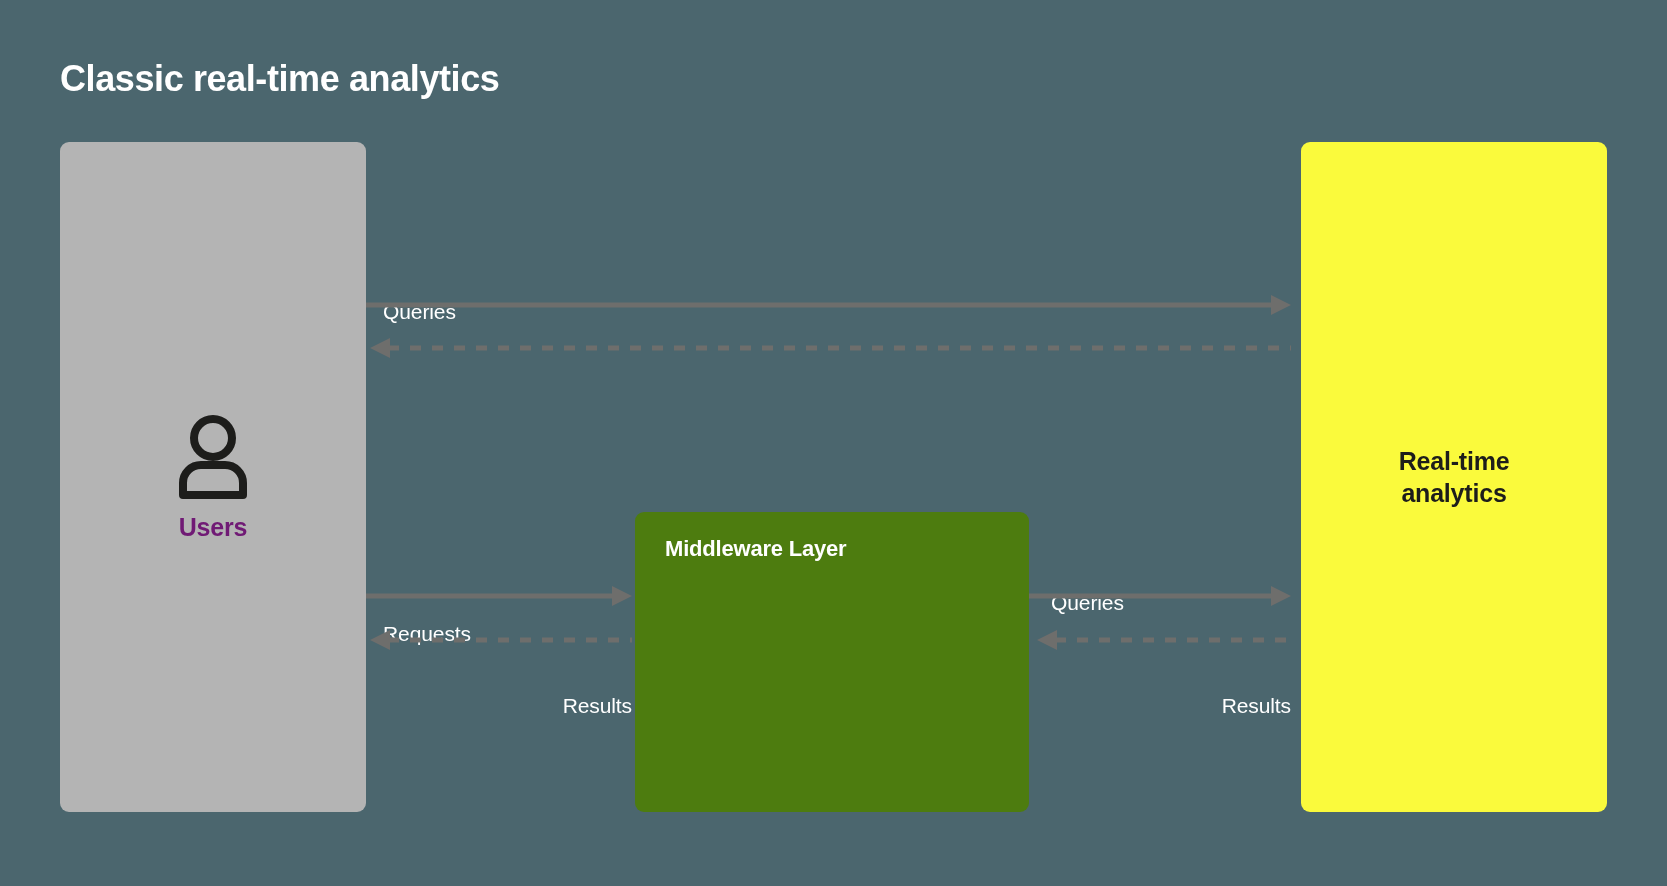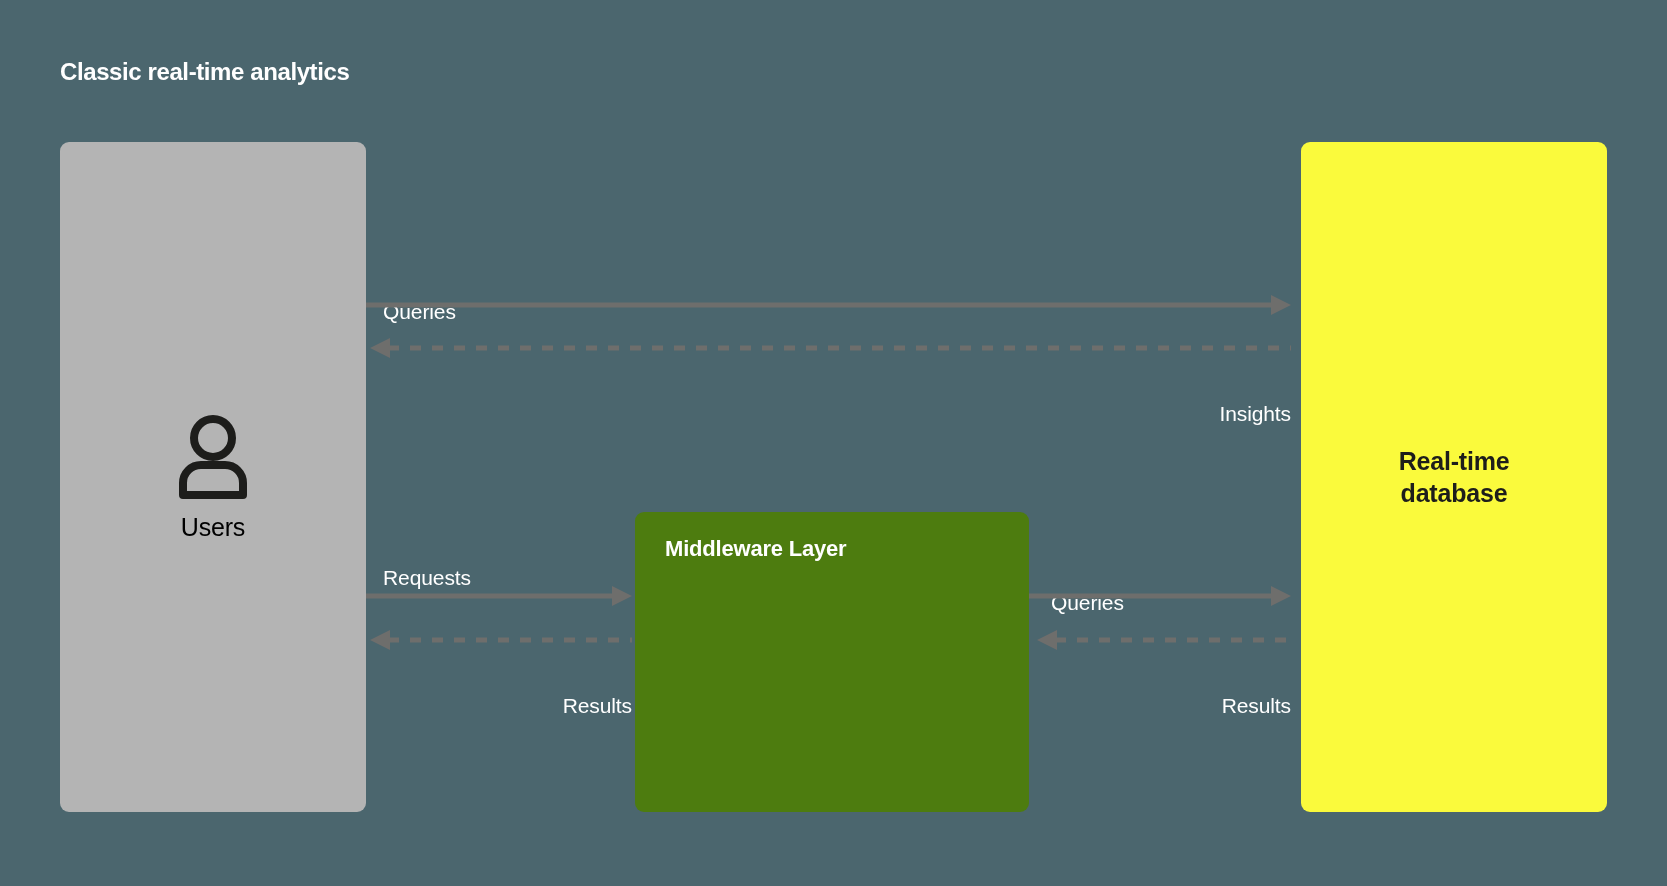--- a/index.html
+++ b/index.html
@@ -18,21 +18,21 @@
     width: 1667px;
     height: 886px;
     background: #4b666e;
   }
 
   
   .diagram-title {
     position: absolute;
     left: 60px;
     top: 58px;
-    font-size: 24px;
+    font-size: 36px;
     font-weight: bold;
     color: #ffffff;
     letter-spacing: -0.4px;
     white-space: nowrap;
   }
 
   
   .node {
     position: absolute;
     border-radius: 9px;
@@ -72,22 +72,22 @@
     flex-direction: column;
     align-items: center;
     justify-content: center;
   }
   .user-icon {
     display: block;
     margin-bottom: 10px;
   }
   .users-label {
     font-size: 25px;
-    font-weight: normal;
-    color: #000000;
+    font-weight: bold;
+    color: #701a75;
     letter-spacing: -0.2px;
   }
 
   .middleware-label {
     position: absolute;
     left: 30px;
     top: 24px;
     font-size: 22px;
     font-weight: bold;
     color: #ffffff;
@@ -155,42 +155,41 @@
   </div>
 
   <div class="node node-middleware">
     <span class="middleware-label">Middleware Layer</span>
   </div>
 
   <div class="node node-database">
     <div class="database-inner">
       <div class="database-label">
         <div>Real-time</div>
-        <div>database</div>
+        <div>analytics</div>
       </div>
     </div>
   </div>
 
   <div class="edge-label" style="left:383px; top:258px;">Queries</div>
   <div class="arrow" style="left:366px; top:292px; width:925px;">
     <svg width="925" height="26" viewBox="0 0 925 26" preserveAspectRatio="none">
       <line x1="0" y1="13" x2="907" y2="13" stroke="#6e6e6c" stroke-width="5"></line>
       <polygon points="905,3 925,13 905,23" fill="#6e6e6c"></polygon>
     </svg>
   </div>
 
   <div class="arrow" style="left:370px; top:335px; width:921px;">
     <svg width="921" height="26" viewBox="0 0 921 26" preserveAspectRatio="none">
       <line x1="18" y1="13" x2="921" y2="13" stroke="#6e6e6c" stroke-width="5" stroke-dasharray="11 11"></line>
       <polygon points="20,3 0,13 20,23" fill="#6e6e6c"></polygon>
     </svg>
   </div>
-  <div class="edge-label right-align" style="left:991px; top:360px; width:300px;">Insights</div>
-
-  <div class="edge-label" style="left:383px; top:524px;">Requests</div>
+
+  <div class="edge-label" style="left:383px; top:580px;">Requests</div>
   <div class="arrow" style="left:366px; top:583px; width:266px;">
     <svg width="266" height="26" viewBox="0 0 266 26" preserveAspectRatio="none">
       <line x1="0" y1="13" x2="248" y2="13" stroke="#6e6e6c" stroke-width="5"></line>
       <polygon points="246,3 266,13 246,23" fill="#6e6e6c"></polygon>
     </svg>
   </div>
 
   <div class="arrow" style="left:370px; top:627px; width:262px;">
     <svg width="262" height="26" viewBox="0 0 262 26" preserveAspectRatio="none">
       <line x1="18" y1="13" x2="262" y2="13" stroke="#6e6e6c" stroke-width="5" stroke-dasharray="11 11"></line>

